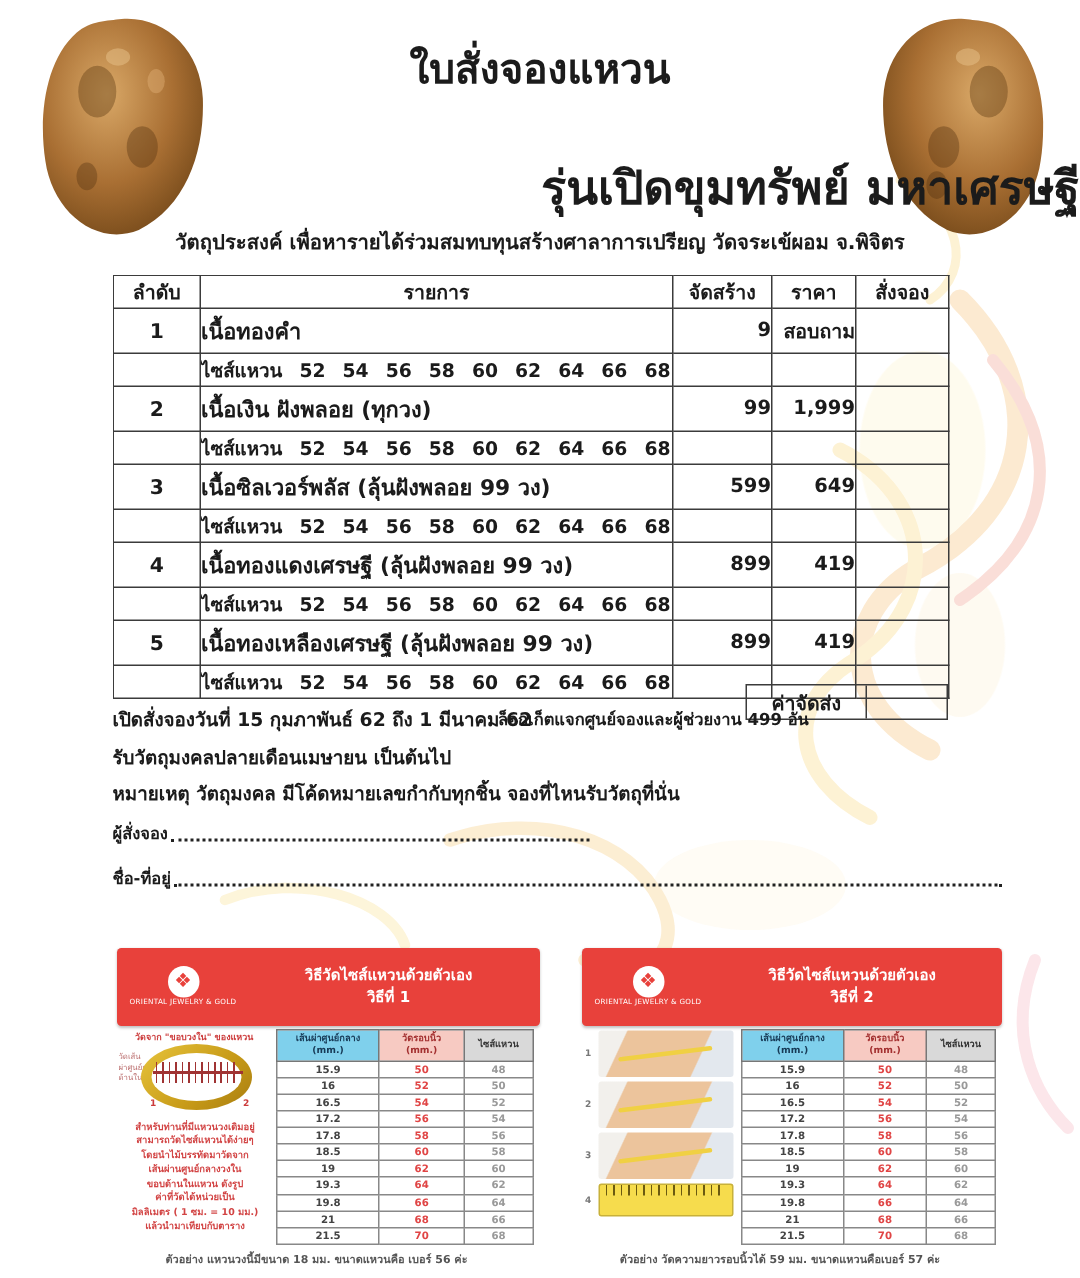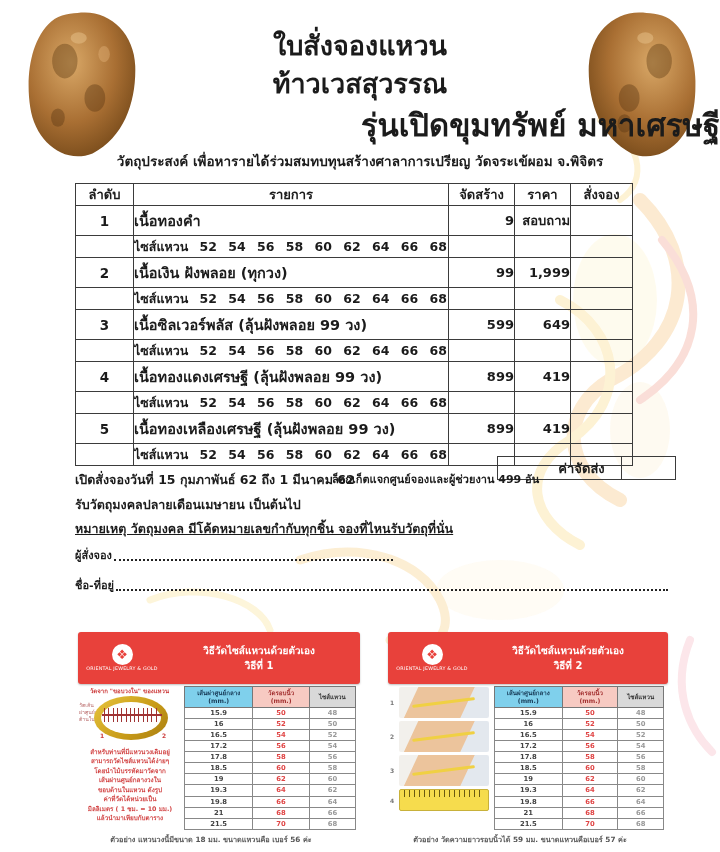--- a/index.html
+++ b/index.html
@@ -26,21 +26,21 @@
   table.order th{font-size:13px;font-weight:bold;height:20px;}
   tr.item td{height:29px;}
   tr.szrow td{height:21px;}
   td.no{text-align:center;font-size:13.5px;font-weight:bold;}
   td.iname{font-size:14.5px;font-weight:bold;padding-left:6px;}
   td.num{font-size:13px;font-weight:bold;text-align:right;padding-right:4px;}
   td.sz{font-size:12.5px;font-weight:bold;padding-left:6px;word-spacing:7px;white-space:nowrap;}
 
   
   .sumrow{position:absolute;left:497px;width:133px;height:22px;border:1.6px solid #3b3b3b;
-      display:flex;z-index:1;background:transparent;padding-left:44px;}
+      display:flex;z-index:1;background:transparent;}
   .sumrow .lab{width:79px;border-right:1.6px solid #3b3b3b;font-size:13px;font-weight:bold;
       display:flex;align-items:center;justify-content:center;}
   .sumrow .val{flex:1;}
   .sum1{top:456px;} .sum2{top:477px;}
 
   
   .note{position:absolute;font-size:12.5px;font-weight:bold;white-space:nowrap;z-index:1;}
 
   
   .formline{position:absolute;display:flex;align-items:flex-end;font-weight:bold;
@@ -144,21 +144,20 @@
       </radialGradient>
     </defs>
     <path d="M50 4 C75 2 96 22 97 50 C 98 80 88 112 60 126 C 35 136 10 115 6 86 C 2 60 6 28 24 12 C 32 5 42 5 50 4 Z" fill="url(#rgR)"></path>
     <ellipse cx="36" cy="46" rx="11" ry="15" fill="#5c3a12" opacity="0.4"></ellipse>
     <ellipse cx="62" cy="78" rx="9" ry="12" fill="#553310" opacity="0.38"></ellipse>
     <ellipse cx="48" cy="26" rx="7" ry="5" fill="#e7c189" opacity="0.5"></ellipse>
     <ellipse cx="66" cy="100" rx="6" ry="8" fill="#4d2e0d" opacity="0.35"></ellipse>
   </svg>
 
   <div class="title t1">ใบสั่งจองแหวน</div>
-  <div class="title t2">ท้าวเวสสุวรรณ</div>
   <div class="title t3">รุ่นเปิดขุมทรัพย์ มหาเศรษฐี</div>
   <div class="title subtitle">วัตถุประสงค์ เพื่อหารายได้ร่วมสมทบทุนสร้างศาลาการเปรียญ วัดจระเข้ผอม จ.พิจิตร</div>
 
   <table class="order">
     <colgroup>
         <col style="width:58px">
         <col style="width:315px">
         <col style="width:66px">
         <col style="width:56px">
         <col style="width:62px">
@@ -245,21 +244,21 @@
     </table>
 
   <div class="sumrow sum1">
     <div class="lab">ค่าจัดส่ง</div>
     <div class="val"></div>
   </div>
 
   <span class="note" style="left:75px;top:470px;">เปิดสั่งจองวันที่ 15 กุมภาพันธ์ 62   ถึง   1 มีนาคม 62</span>
   <span class="note" style="left:332px;top:470px;font-size:11px;">ล็อกเก็ตแจกศูนย์จองและผู้ช่วยงาน 499 อัน</span>
   <span class="note" style="left:75px;top:495px;">รับวัตถุมงคลปลายเดือนเมษายน เป็นต้นไป</span>
-  <span class="note" style="left:75px;top:519px;text-decoration:underline;">หมายเหตุ วัตถุมงคล มีโค้ดหมายเลขกำกับทุกชิ้น จองที่ไหนรับวัตถุที่นั่น</span>
+  <span class="note" style="left:75px;top:519px;">หมายเหตุ วัตถุมงคล มีโค้ดหมายเลขกำกับทุกชิ้น จองที่ไหนรับวัตถุที่นั่น</span>
 
   <div class="formline" style="left:75px;top:546px;width:318px;">
     <span>ผู้สั่งจอง</span>
     <span class="dots grow"></span>
   </div>
   <div class="formline" style="left:75px;top:576px;width:593px;">
     <span>ชื่อ-ที่อยู่</span>
     <span class="dots grow"></span>
   </div>
 

